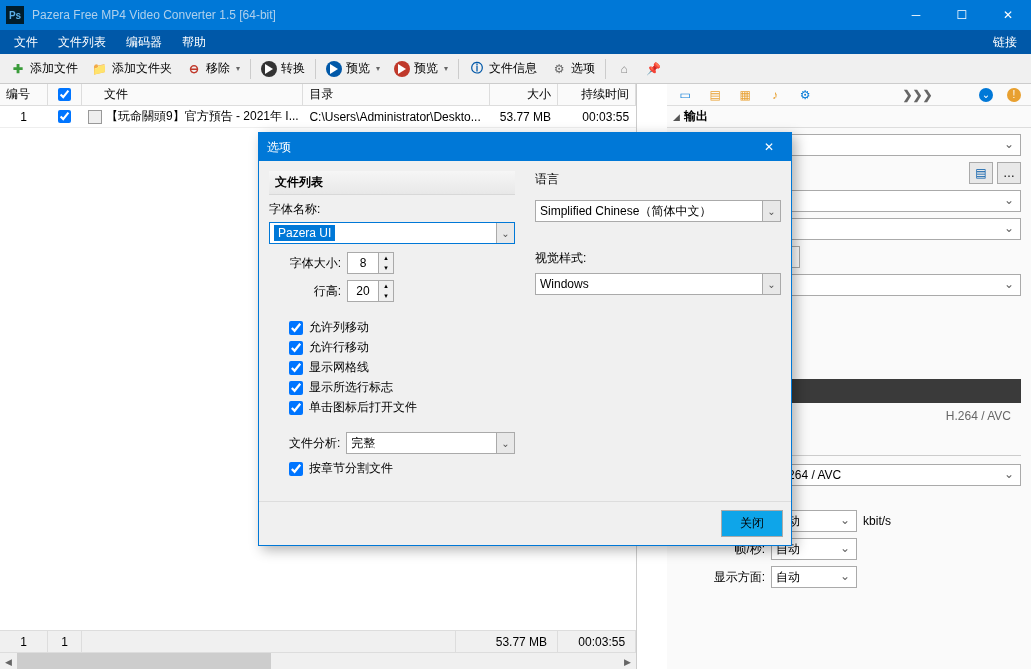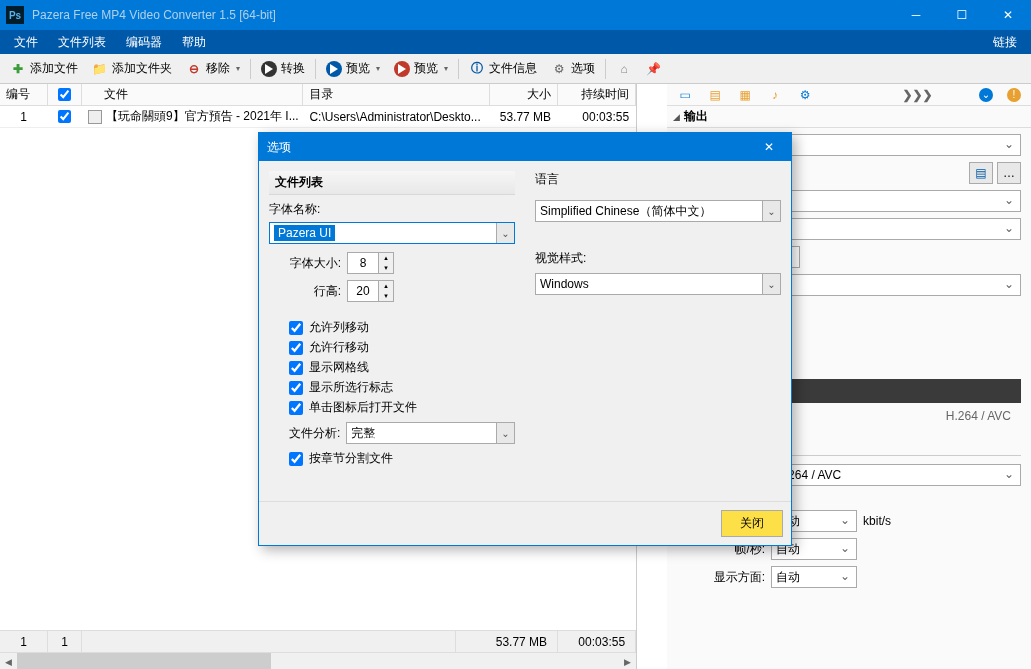--- a/index.html
+++ b/index.html
@@ -106,21 +106,21 @@
 .combo { border: 1px solid #0078d7; background: #fff; height: 22px; display: flex; align-items: center; padding: 0 4px; flex: 1; position: relative; }
 .combo .dd-btn { position: absolute; right: 0; top: 0; width: 18px; height: 20px; background: #e8e8e8; border-left: 1px solid #aaa; display: flex; align-items: center; justify-content: center; color: #555; font-size: 10px; }
 .combo.plain { border-color: #aaa; }
 .spinner { display: flex; }
 .spinner input { width: 32px; height: 22px; border: 1px solid #aaa; text-align: center; }
 .spinner .spins { display: flex; flex-direction: column; border: 1px solid #aaa; border-left: none; }
 .spinner .spins div { width: 14px; height: 10px; font-size: 7px; display: flex; align-items: center; justify-content: center; background: #f0f0f0; }
 .chkrow { display: flex; align-items: center; margin: 3px 0 3px 20px; gap: 6px; }
 .chkrow input { width: 14px; height: 14px; }
 .modal-footer { padding: 8px; display: flex; justify-content: flex-end; border-top: 1px solid #ddd; }
-.modal-footer .btn { border: 1px solid #aaa; background: #fde047; padding: 4px 18px; }
+.modal-footer .btn { border: 1px solid #aaa; background: #0ea5e9; padding: 4px 18px; }
 </style>
 </head>
 <body>
 
 <div class="titlebar">
   <span class="app-icon">Ps</span>
   <span class="title">Pazera Free MP4 Video Converter 1.5  [64-bit]</span>
   <div class="winbtn">─</div>
   <div class="winbtn">☐</div>
   <div class="winbtn close">✕</div>
@@ -370,21 +370,21 @@
           <span>显示网格线</span>
         </div>
       <div class="chkrow">
           <input type="checkbox" checked="" style="">
           <span>显示所选行标志</span>
         </div>
       <div class="chkrow">
           <input type="checkbox" checked="" style="">
           <span>单击图标后打开文件</span>
         </div>
-      <div class="field-row" style="margin-left:20px;margin-top:6px">
+      <div class="field-row" style="margin-left:20px;margin-top:16px">
           <div style="text-align:right">文件分析:</div>
         <div class="combo plain" style="width:110px">
             <span>完整</span>
             <div class="dd-btn">⌄</div>
           </div>
       </div>
       <div class="chkrow">
           <input type="checkbox" checked="" style="">
           <span>按章节分割文件</span>
         </div>

